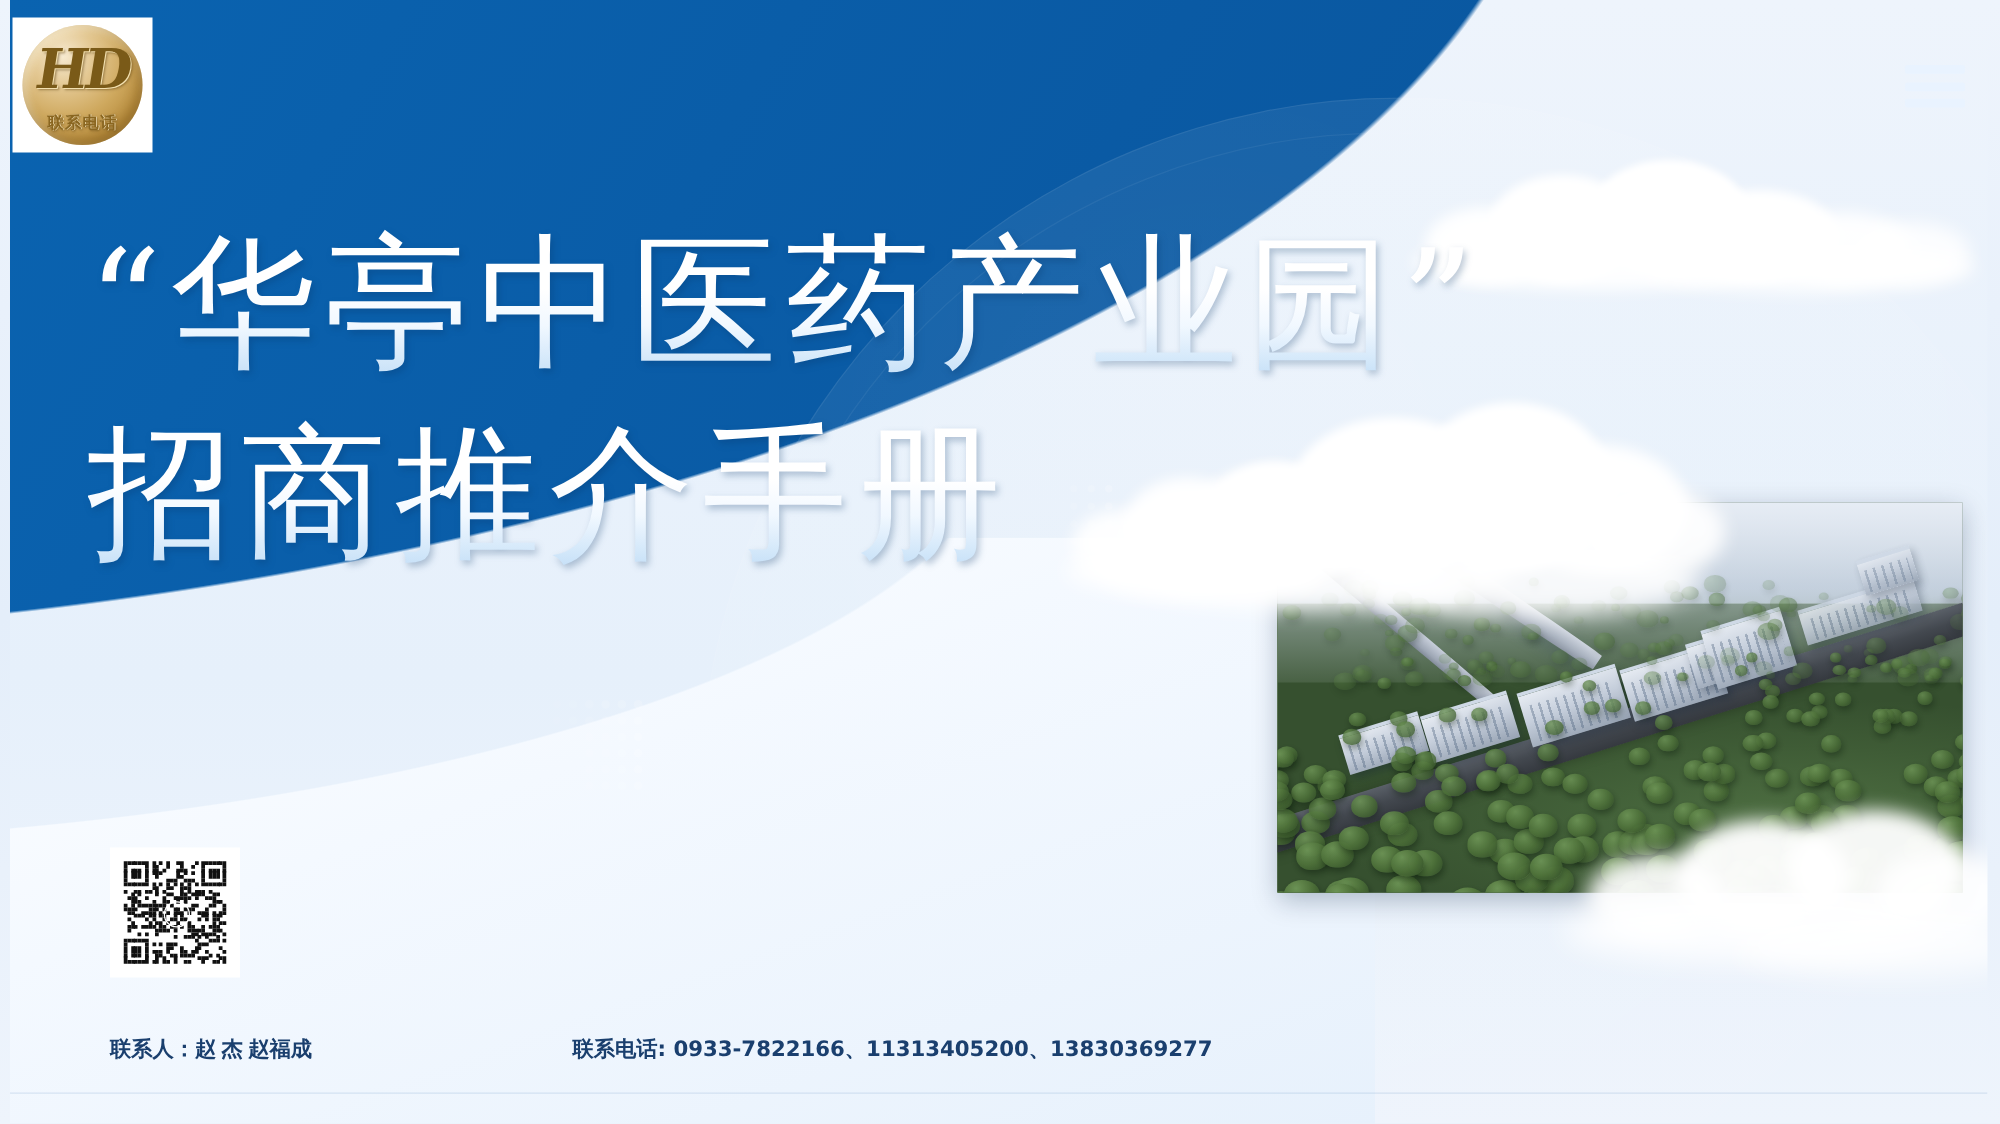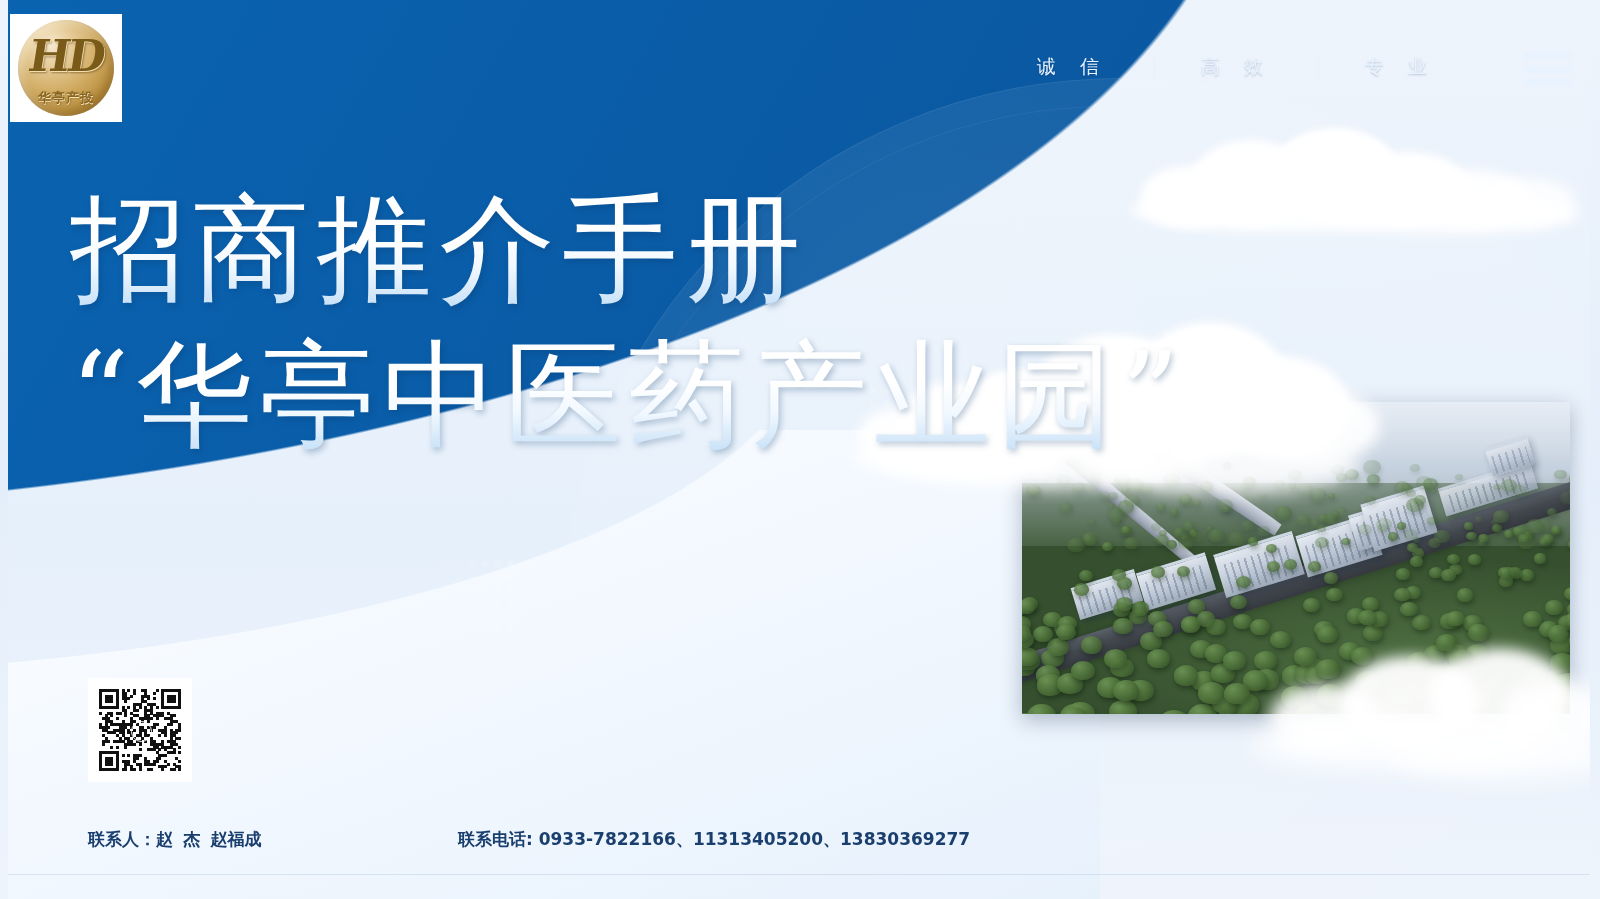--- a/index.html
+++ b/index.html
@@ -371,21 +371,21 @@
     position: absolute;
     left: 8px; right: 10px;
     bottom: 24px;
     height: 1px;
     background: rgba(120,160,200,0.22);
   }
   .contact-person {
     position: absolute;
     left: 88px;
     bottom: 48px;
-    font-family: Liberation Mono, monospace;
+    font-family: Liberation Serif, serif;
     font-size: 17px;
     font-weight: 700;
     color: #1a3f6e;
     white-space: nowrap;
     text-align: center;
   }
   .contact-phone {
     position: absolute;
     left: 458px;
     bottom: 48px;
@@ -478,43 +478,36 @@
       <div class="d" style="left: 0px; top: 70px; width: 6px; height: 6px; background: rgba(255, 255, 255, 0.1);"></div>
       <div class="d" style="left: 14px; top: 70px; width: 6px; height: 6px; background: rgba(255, 255, 255, 0.153);"></div>
       <div class="d" style="left: 28px; top: 70px; width: 6px; height: 6px; background: rgba(255, 255, 255, 0.208);"></div>
     </div>
 
   <div class="header">
 
     <div class="logo-box">
       <div class="logo-coin">
         <div class="mono">HD</div>
-        <div class="cn">华亭产投</div>
+        <div class="cn">联系电话</div>
       </div>
     </div>
 
 
-    <div class="nav">
-      <div class="nav-item">诚 信</div>
-      <div class="nav-sep"></div>
-      <div class="nav-item">高 效</div>
-      <div class="nav-sep"></div>
-      <div class="nav-item">专 业</div>
-    </div>
 
     <div class="hamburger">
       <span></span>
       <span></span>
       <span></span>
     </div>
   </div>
 
   <div class="title-wrap">
+    <div class="title-line l1">“华亭中医药产业园”</div>
     <div class="title-line l2">招商推介手册</div>
-    <div class="title-line l1">“华亭中医药产业园”</div>
   </div>
 
   <div class="render-photo">
     <div class="rp-sky"></div>
     <div class="rp-grass"></div>
     <div class="rp-haze"></div>
     <div class="rp-bridge"></div>
     <div class="rp-bridge2"></div>
     <div class="rp-road"></div>
 

